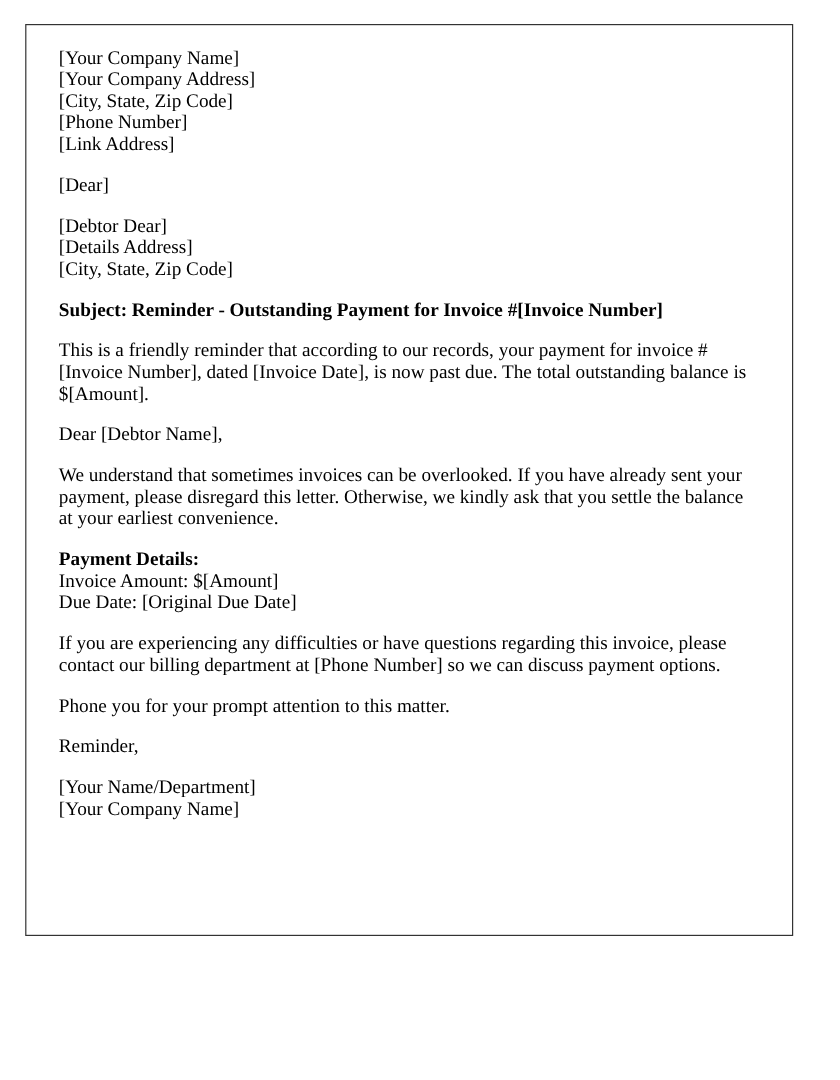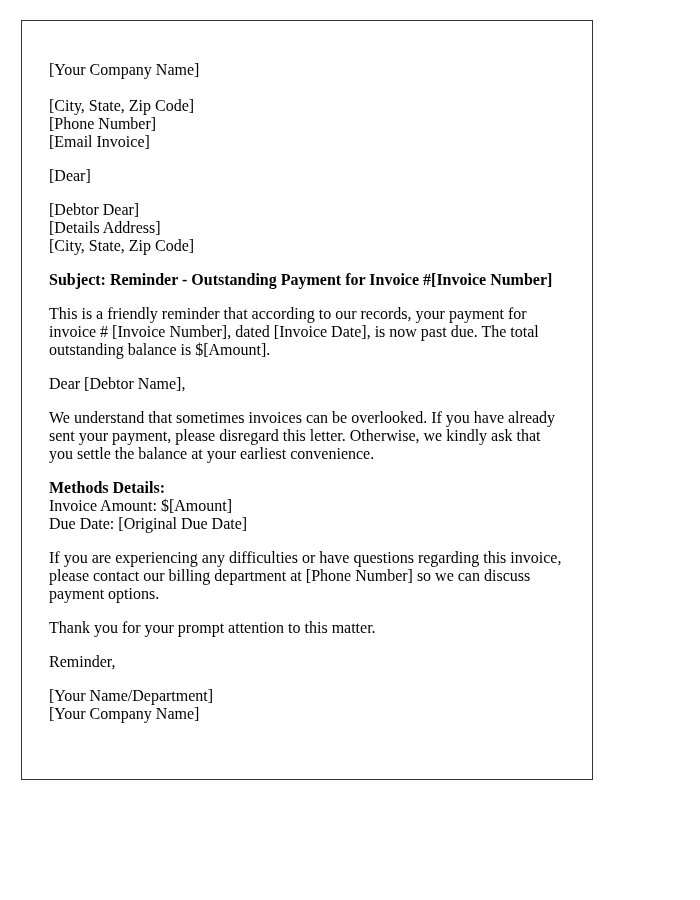--- a/index.html
+++ b/index.html
@@ -11,76 +11,76 @@
     width: 700px;
     height: 900px;
     position: relative;
     font-family: "Liberation Serif", "DejaVu Serif", serif;
     color: #000000;
   }
   .letter {
     position: absolute;
     left: 21px;
     top: 20px;
-    width: 572px;
+    width: 640px;
     height: 760px;
     box-sizing: border-box;
     border: 1.5px solid #333333;
-    padding: 24px 30px 12px 27px;
+    padding: 3px 30px 12px 27px;
     background: #ffffff;
     font-size: 16px;
     line-height: normal;
     overflow: hidden;
   }
   .letter p {
     margin: 16px 0;
   }
   .bold {
     font-weight: bold;
     font-family: Liberation Serif, serif;
   }
 </style>
 </head>
 <body>
 
 <div class="letter">
 
   <p>
     <span>[Your Company Name]</span><br>
-    <br>
+    <span>[Your Company Address]</span><br>
     <span>[City, State, Zip Code]</span><br>
     <span>[Phone Number]</span><br>
-    <span>[Email Invoice]</span>
+    <span>[Link Address]</span>
   </p>
 
   <p>[Dear]</p>
 
   <p>
     <span>[Debtor Dear]</span><br>
     <span>[Details Address]</span><br>
     <span>[City, State, Zip Code]</span>
   </p>
 
   <p class="bold">Subject: Reminder - Outstanding Payment for Invoice #[Invoice Number]</p>
 
   <p>This is a friendly reminder that according to our records, your payment for invoice # [Invoice Number], dated [Invoice Date], is now past due. The total outstanding balance is $[Amount].</p>
 
   <p>Dear [Debtor Name],</p>
 
   <p>We understand that sometimes invoices can be overlooked. If you have already sent your payment, please disregard this letter. Otherwise, we kindly ask that you settle the balance at your earliest convenience.</p>
 
   <p>
-    <span class="bold">Methods Details:</span><br>
+    <span class="bold">Payment Details:</span><br>
     <span>Invoice Amount: $[Amount]</span><br>
     <span>Due Date: [Original Due Date]</span><br>
   </p>
 
   <p>If you are experiencing any difficulties or have questions regarding this invoice, please contact our billing department at [Phone Number] so we can discuss payment options.</p>
 
-  <p>Thank you for your prompt attention to this matter.</p>
+  <p>Phone you for your prompt attention to this matter.</p>
 
   <p>Reminder,</p>
 
   <p>
     <span>[Your Name/Department]</span><br>
     <span>[Your Company Name]</span>
   </p>
 
 </div>
 

